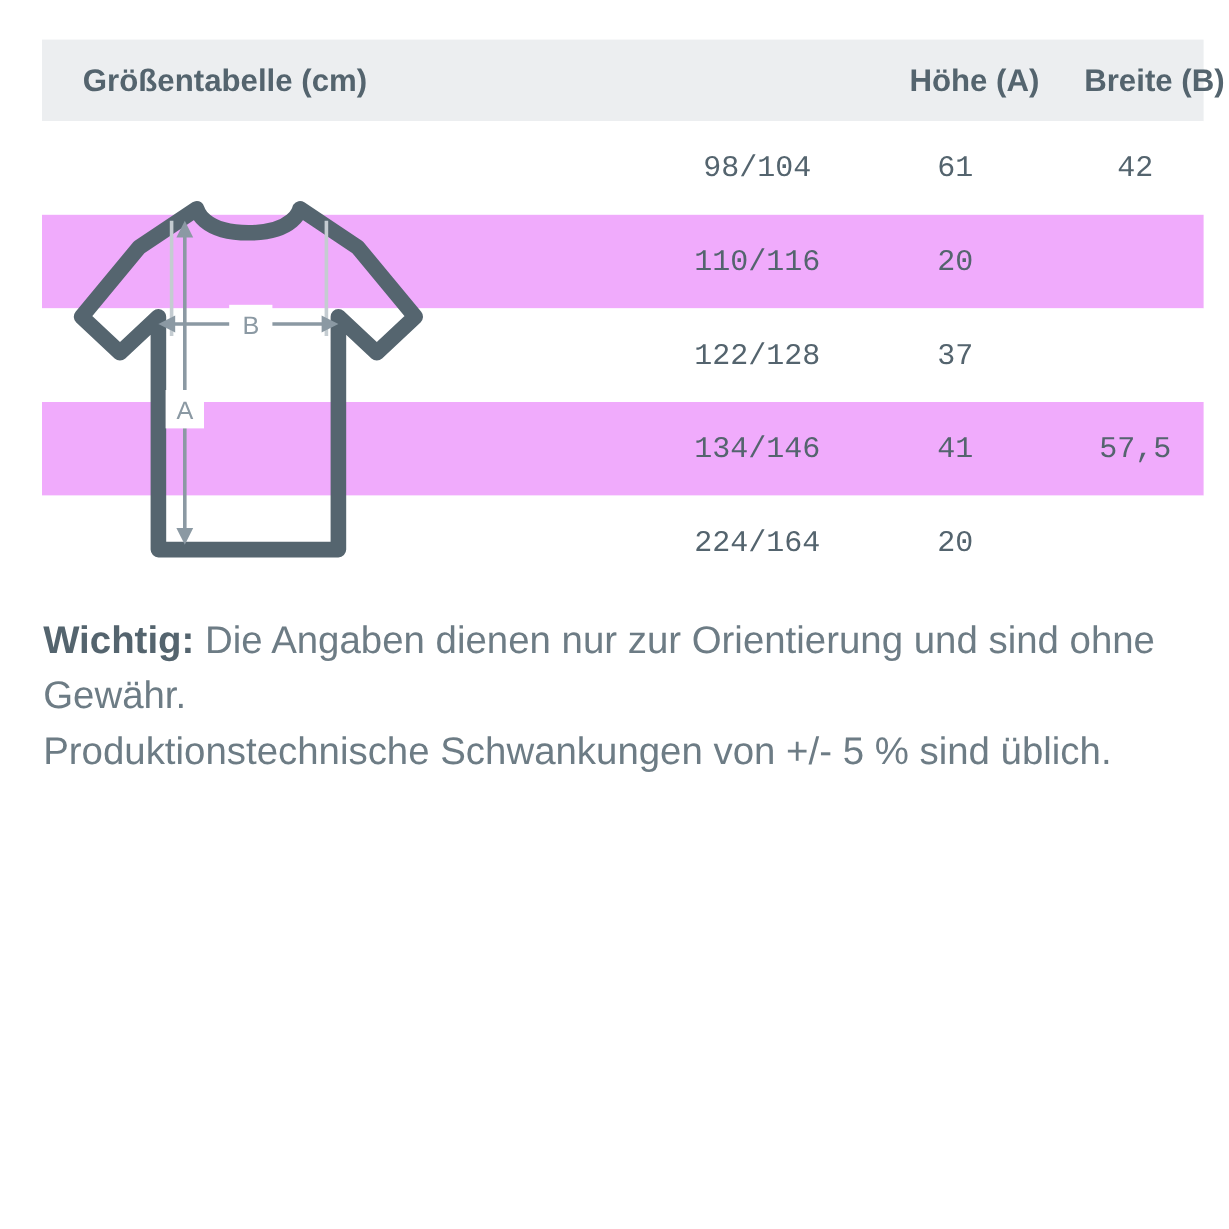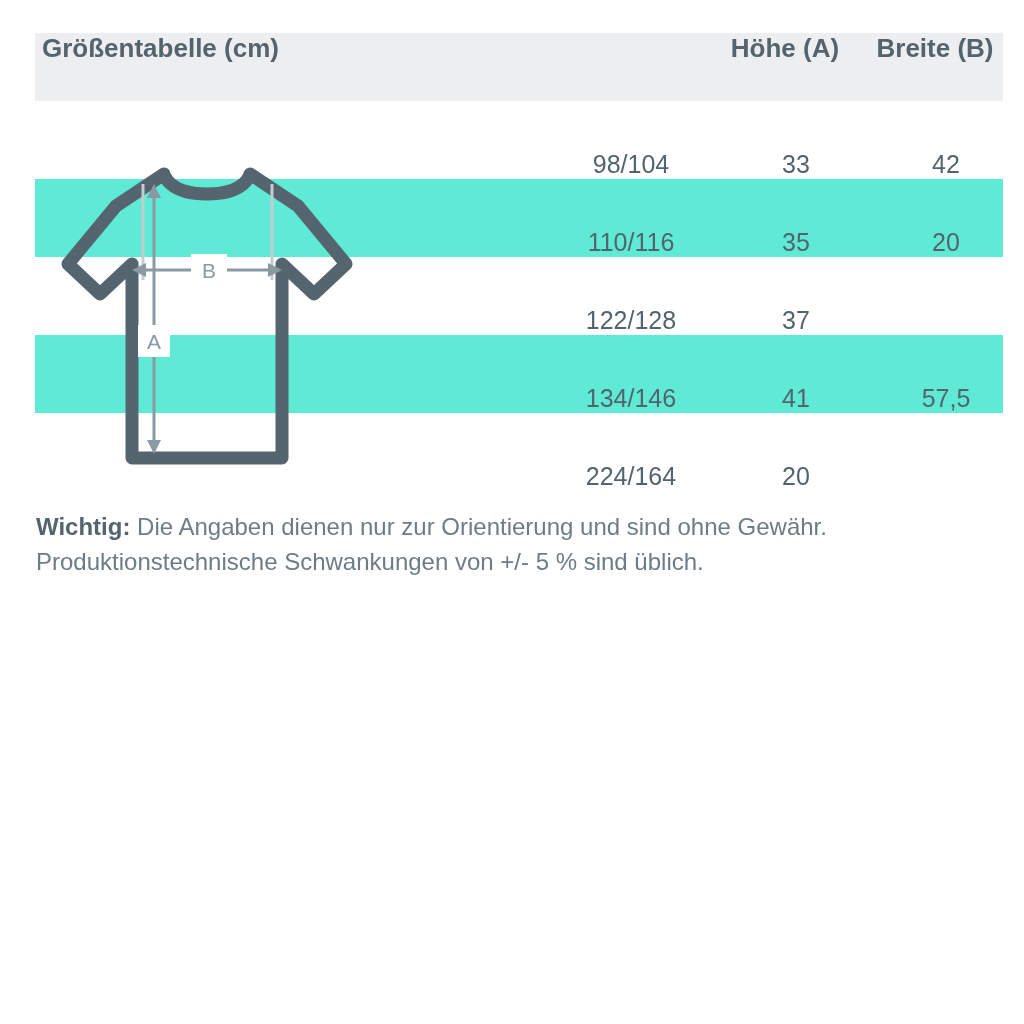--- a/index.html
+++ b/index.html
@@ -21,25 +21,25 @@
   
   .size-table {
     position: absolute;
     left: 35px;
     top: 33px;
     width: 968px;
   }
 
   .table-head {
     display: flex;
-    align-items: flex-start;
+    align-items: center;
     background: #eceef0;
     height: 68px;
     box-sizing: border-box;
-    padding: 0 0 0 7px;
+    padding: 0 0 0 34px;
   }
 
   .th-title {
     color: #54646e;
     font-size: 26px;
     font-weight: bold;
     flex: 0 0 360px;
     text-align: left;
   }
 
@@ -57,28 +57,29 @@
   .col-size { flex: 0 0 180px; }
   .col-b    { flex: 0 0 150px; }
   .col-h    { flex: 0 0 150px; }
 
   .table-body {
     position: relative;
   }
 
   .row {
     display: flex;
-    align-items: flex-end;
+    align-items: center;
     height: 78px;
     box-sizing: border-box;
     padding-left: 18px;
+    font-family: Liberation Mono, monospace;
   }
 
   .row.odd  { background: #ffffff; }
-  .row.even { background: #5eead4; }
+  .row.even { background: #f0abfc; }
 
   .row-lead {
     flex: 0 0 360px;
   }
 
   .row-spacer {
     flex: 0 0 128px;
   }
 
   .cell {
@@ -96,21 +97,21 @@
     height: 340px;
   }
 
   
   .note {
     position: absolute;
     left: 36px;
     top: 510px;
     width: 960px;
     color: #6d7c85;
-    font-size: 24px;
+    font-size: 32px;
     line-height: 1.45;
   }
 
   .note b {
     color: #54646e;
     font-weight: bold;
   }
 </style>
 </head>
 <body>
@@ -126,29 +127,28 @@
       <div class="th-col col-h">Höhe (A)</div>
       <div class="th-col col-b">Breite (B)</div>
     </div>
 
     <div class="table-body">
 
       <div class="row odd">
         <div class="row-lead"></div>
         <div class="row-spacer"></div>
         <div class="cell col-size">98/104</div>
-        <div class="cell col-b">33</div>
+        <div class="cell col-b">61</div>
         <div class="cell col-h">42</div>
       </div>
 
       <div class="row even">
         <div class="row-lead"></div>
         <div class="row-spacer"></div>
         <div class="cell col-size">110/116</div>
-        <div class="cell col-b">35</div>
         <div class="cell col-h">20</div>
       </div>
 
       <div class="row odd">
         <div class="row-lead"></div>
         <div class="row-spacer"></div>
         <div class="cell col-size">122/128</div>
         <div class="cell col-b">37</div>
       </div>
 

